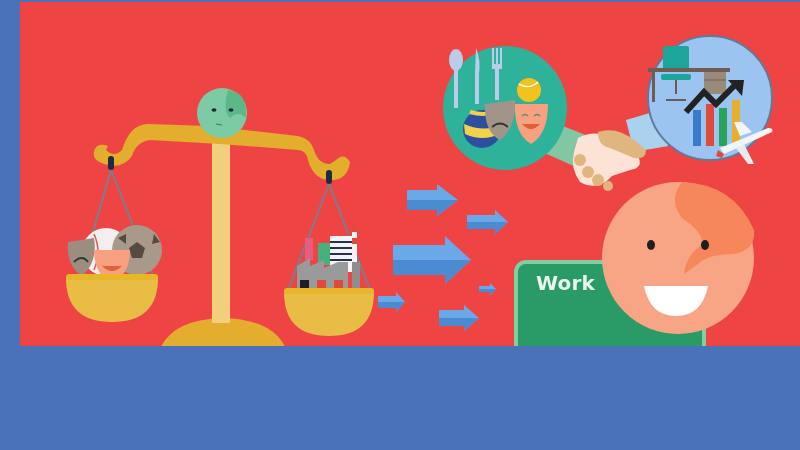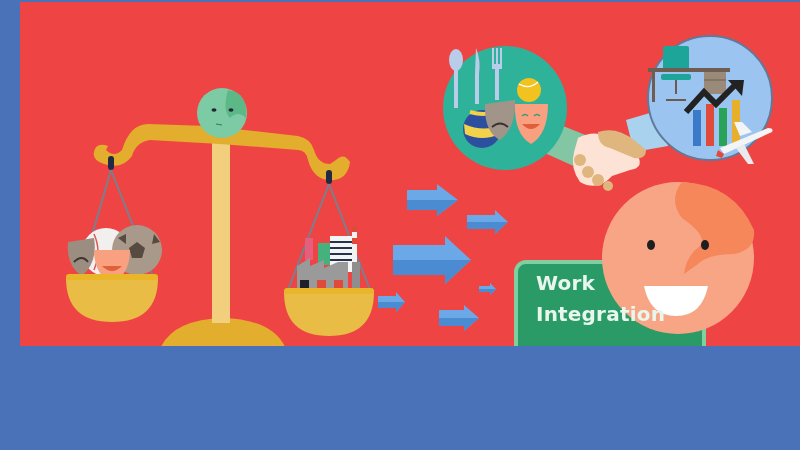--- a/index.html
+++ b/index.html
@@ -184,15 +184,14 @@
     <circle cx="660" cy="258" r="76" fill="#f7a584"></circle>
     <path d="M664 182 Q716 184 736 230 Q738 250 716 254 Q690 254 680 264 L666 274 Q668 256 682 246 Q690 236 664 218 Q650 200 664 182 Z" fill="#f5875a"></path>
     <ellipse cx="633" cy="245" rx="4" ry="5" fill="#1f1f1f"></ellipse>
     <ellipse cx="687" cy="245" rx="4" ry="5" fill="#1f1f1f"></ellipse>
     <path d="M626 286 L690 286 Q684 316 658 316 Q632 316 626 286 Z" fill="#ffffff"></path>
   </g>
 </svg>
 
 <div class="sign-text">
   <div>Work</div>
-  <div>Integration</div>
 </div>
 </div>
 
 </body></html>

